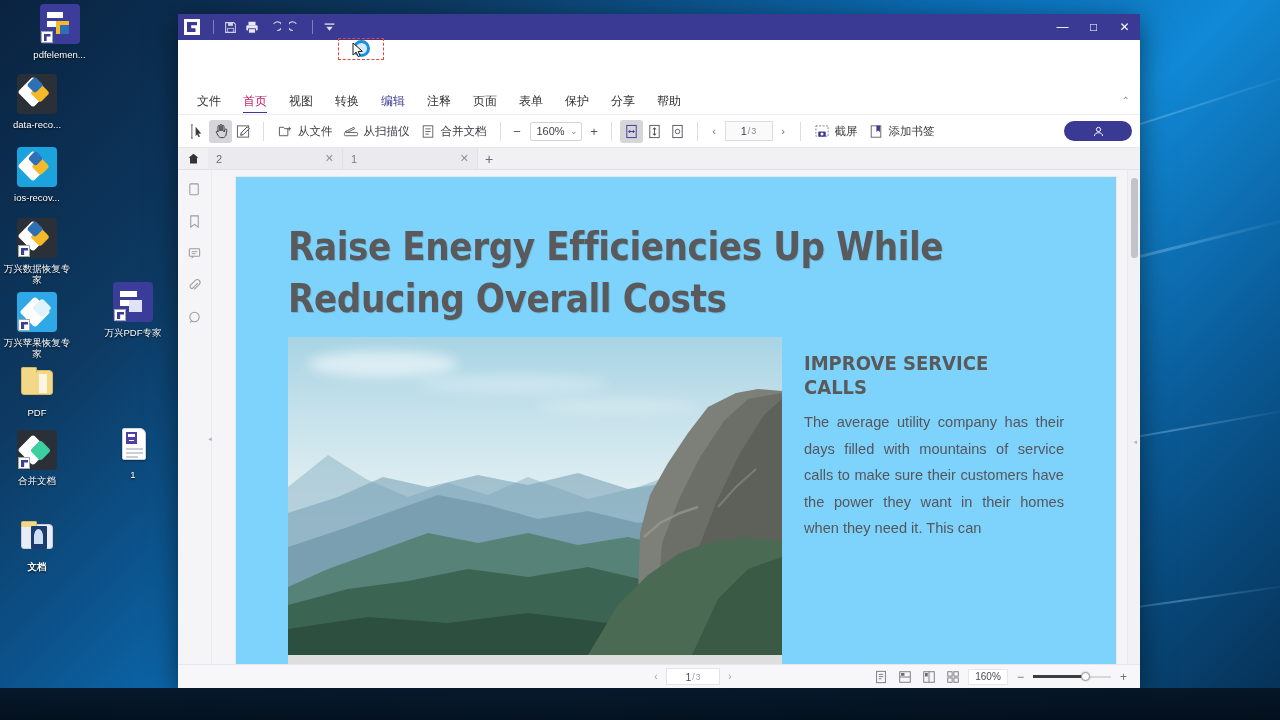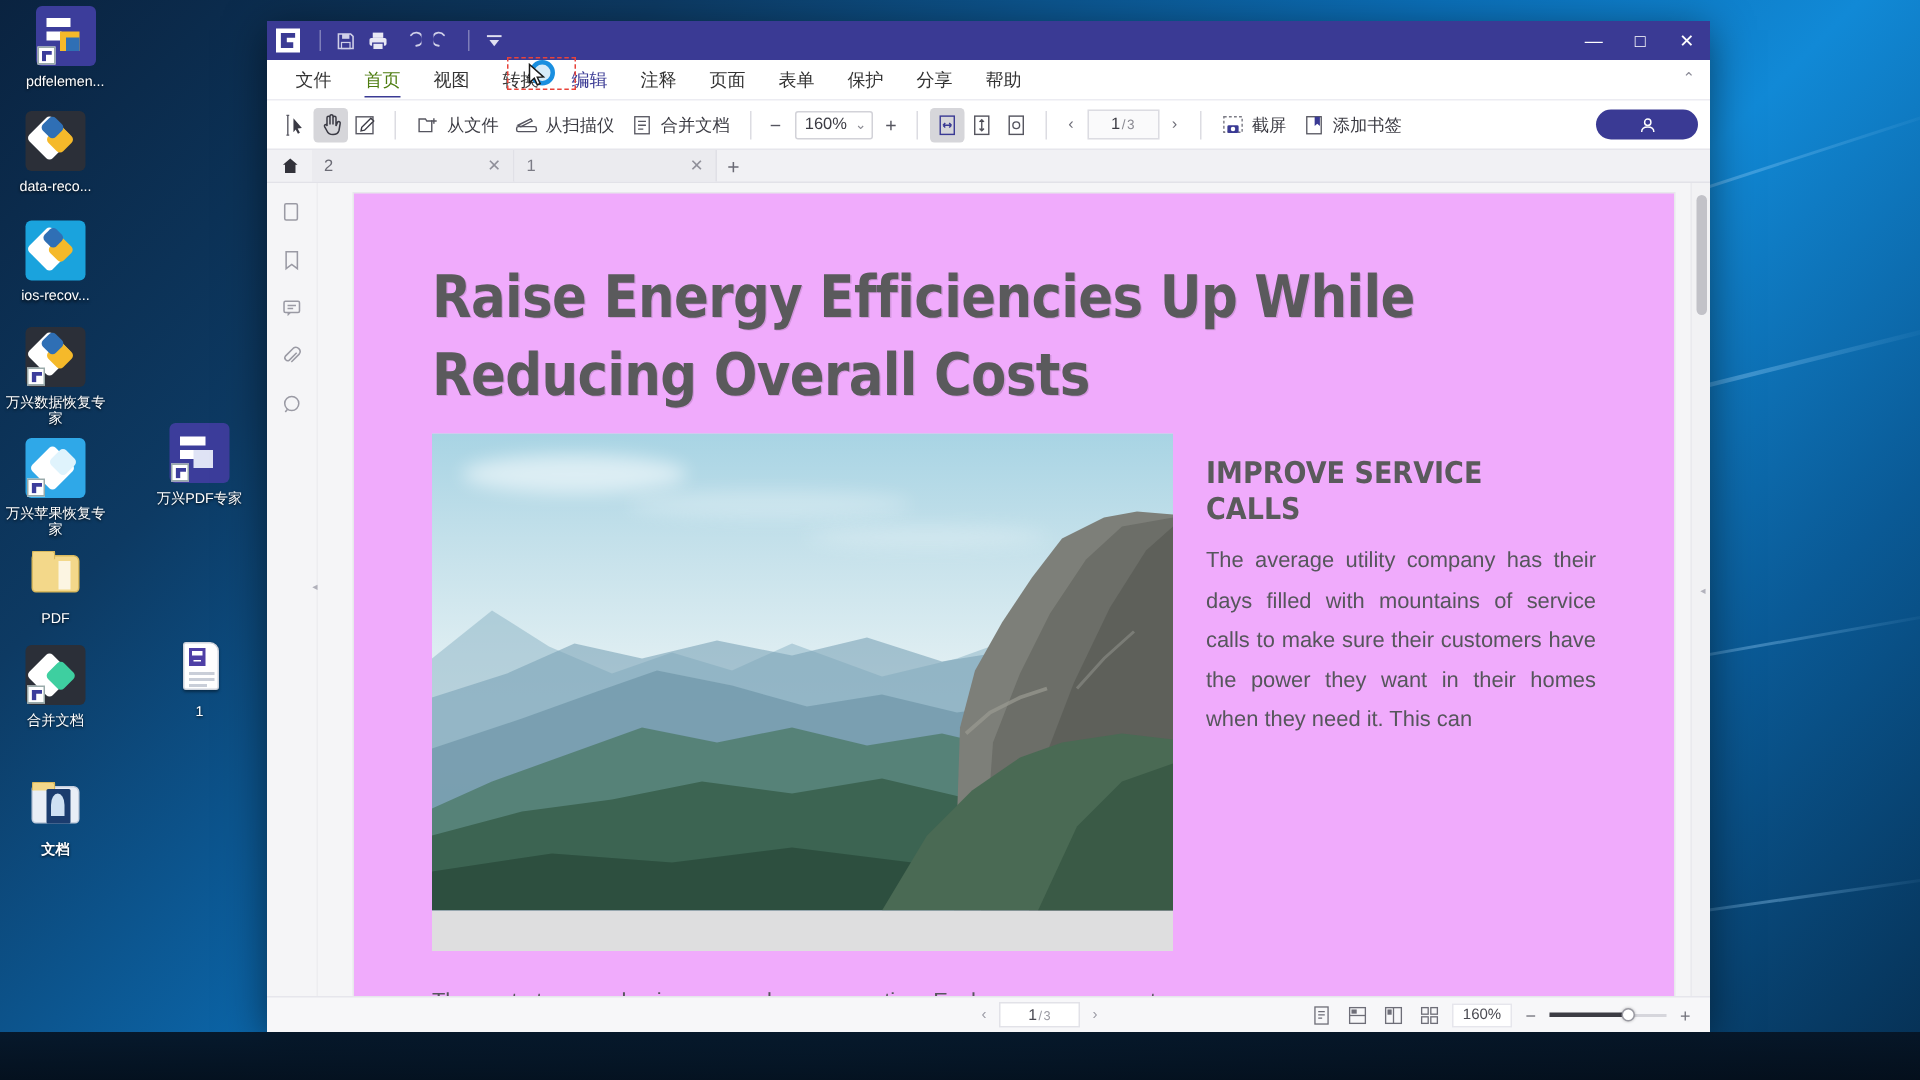--- a/index.html
+++ b/index.html
@@ -63,23 +63,23 @@
                    clip-path: polygon(0 0,100% 0,100% 32%,42% 32%,42% 62%,85% 62%,85% 100%,0 100%); }
   .tb-sep { width: 1px; height: 14px; background: rgba(255,255,255,.35); margin: 0 5px; }
   .tb-btn { width: 22px; height: 20px; display: flex; align-items: center; justify-content: center; color: #cfcfe8; }
   .tb-btn svg { display: block; }
   .tb-title { position: absolute; left: 0; right: 0; text-align: center; color: #fff; font-size: 11.5px; pointer-events: none; }
   .tb-win { margin-left: auto; display: flex; }
   .tb-win div { width: 31px; height: 26px; display: flex; align-items: center; justify-content: center; color: #fff; font-size: 12px; }
 
   
   .menubar { height: 27px; background: #fff; display: flex; align-items: flex-end; padding-left: 8px; position: relative; flex: none;
-             border-bottom: 1px solid #ececf2; }
+             border-bottom: 1px solid #ececf2; margin-top: 48px; }
   .menu-item { padding: 0 11px; height: 26px; line-height: 26px; font-size: 12px; color: #333; position: relative; }
-  .menu-item.active { color: #4d7c0f; }
+  .menu-item.active { color: #be185d; }
   .menu-item.active:after { content: ""; position: absolute; left: 11px; right: 11px; bottom: 1px; height: 1.5px; background: #3a3a94; }
   .menu-item.target { color: #3a3a94; }
   .sel-box { position: absolute; left: 338px; top: 38px; width: 46px; height: 22px; border: 1.5px dashed #e8433a; pointer-events: none; }
   .click-dot { position: absolute; left: 353px; top: 40px; width: 17px; height: 17px; border-radius: 50%;
                border: 3px solid #1a8fe0; background: rgba(26,143,224,.18); pointer-events: none; }
   .cursor-arrow { position: absolute; left: 352px; top: 42px; width: 12px; height: 17px; pointer-events: none; }
   .collapse-caret { margin-left: auto; padding-right: 10px; color: #8a8a96; font-size: 10px; line-height: 26px; }
 
   
   .ribbon { height: 33px; background: #fff; display: flex; align-items: center; padding: 0 8px; gap: 0; flex: none;
@@ -115,21 +115,21 @@
   .workarea { flex: 1; display: flex; background: #f5f5f7; min-height: 0; position: relative; }
   .leftrail { width: 34px; background: #f5f5f7; display: flex; flex-direction: column; align-items: center; padding-top: 8px;
               gap: 10px; border-right: 1px solid #ededf0; }
   .rail-ic { width: 22px; height: 22px; display: flex; align-items: center; justify-content: center; color: #9a9aa4; }
   .rail-handle { position: absolute; left: 28px; top: 258px; width: 8px; height: 22px; display: flex; align-items: center;
                  justify-content: center; color: #b0b0ba; font-size: 7px; }
   .rail-handle2 { position: absolute; left: 38px; top: 272px; width: 8px; height: 22px; display: flex; align-items: center;
                  justify-content: center; color: #b0b0ba; font-size: 7px; }
 
   .viewport { flex: 1; position: relative; overflow: hidden; background: #f5f5f7; display: flex; justify-content: center; }
-  .page { width: 880px; background: #f0abfc; margin-top: 7px; box-shadow: 0 0 0 1px #e8e8ec; padding: 44px 52px 0 52px; }
+  .page { width: 880px; background: #7dd3fc; margin-top: 7px; box-shadow: 0 0 0 1px #e8e8ec; padding: 44px 52px 0 52px; }
   .pg-title { font-family: "DejaVu Sans", sans-serif; font-weight: bold; font-size: 39px; line-height: 52px; color: #5a5a5c;
               letter-spacing: -.5px; transform: scaleX(.88); transform-origin: left center; text-shadow: 1px 1px 0 rgba(0,0,0,.12); }
   .cols { display: flex; gap: 22px; margin-top: 12px; }
   .colL { width: 494px; }
   .colR { flex: 1; }
   .photo { width: 100%; height: 318px; position: relative; overflow: hidden; background: #cfe2ea; }
   .cap-bar { width: 100%; height: 27px; background: #dededf; }
   .body-txt { font-size: 14.6px; line-height: 26.6px; color: #56565c; text-align: justify; }
   .sub-head { font-family: "DejaVu Sans", sans-serif; font-weight: bold; font-size: 20px; color: #5a5a5c; margin: 14px 0 10px;
               transform: scaleX(.9); transform-origin: left center; letter-spacing: 0px; }
@@ -169,21 +169,21 @@
              background: linear-gradient(180deg, rgba(6,20,36,.93), rgba(4,14,26,.96)); }
 </style>
 </head>
 <body>
 
 <div class="wall-streak ws1"></div>
 <div class="wall-streak ws2"></div>
 <div class="wall-streak ws3"></div>
 <div class="wall-streak ws4"></div>
 
-<div class="desk-icon" style="left:0px; top:4px;padding-left:13px;">
+<div class="desk-icon" style="left:16px; top:4px;padding-left:13px;">
   <div class="glyph ic-pdfel">
     <div class="shape-doc">
       <i style="left:0;top:0;width:16px;height:6px;"></i>
       <i style="left:0;top:9px;width:10px;height:6px;"></i>
       <i style="left:9px;top:9px;width:13px;height:13px;background:#f5b92a;"></i>
       <i style="left:13px;top:13px;width:9px;height:9px;background:#2f6fb5;"></i>
     </div>
     <span class="badge-lnk"></span>
   </div>
   <span class="lbl">pdfelemen...</span>

